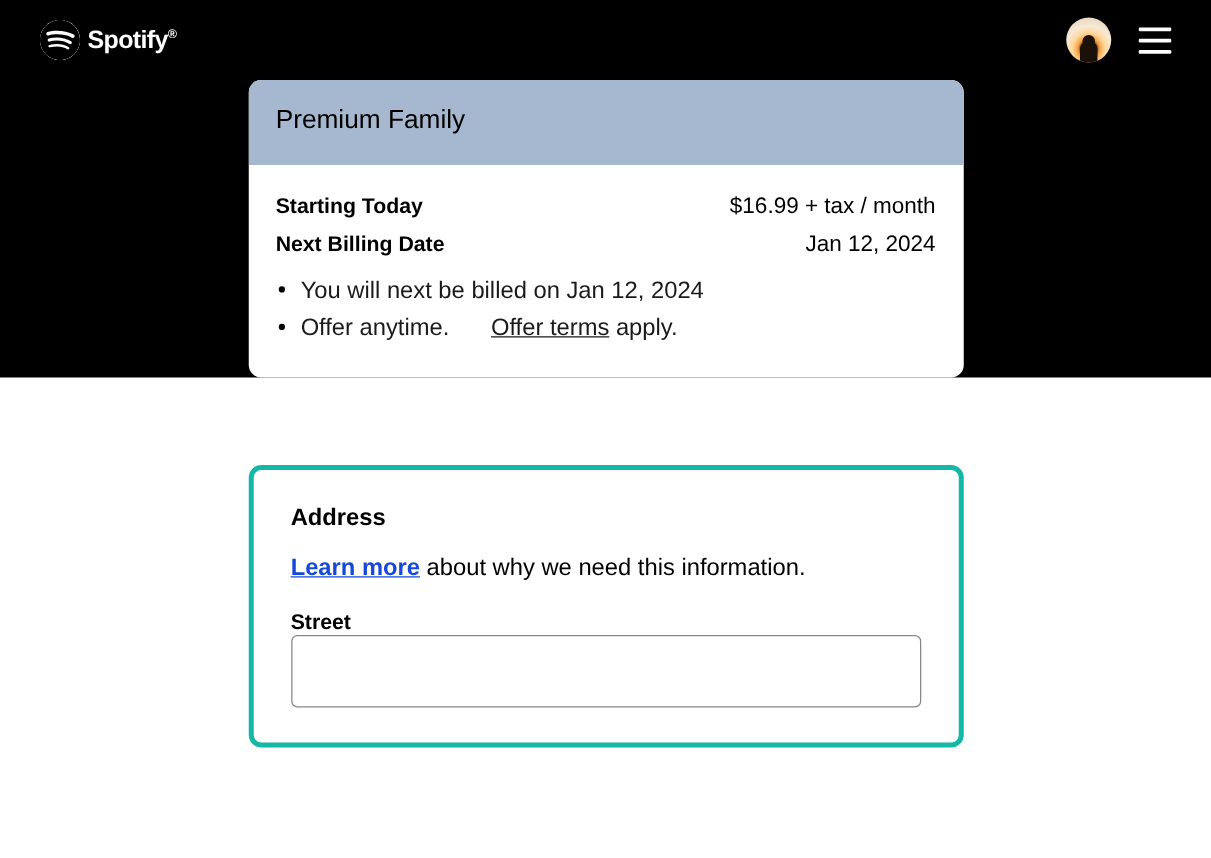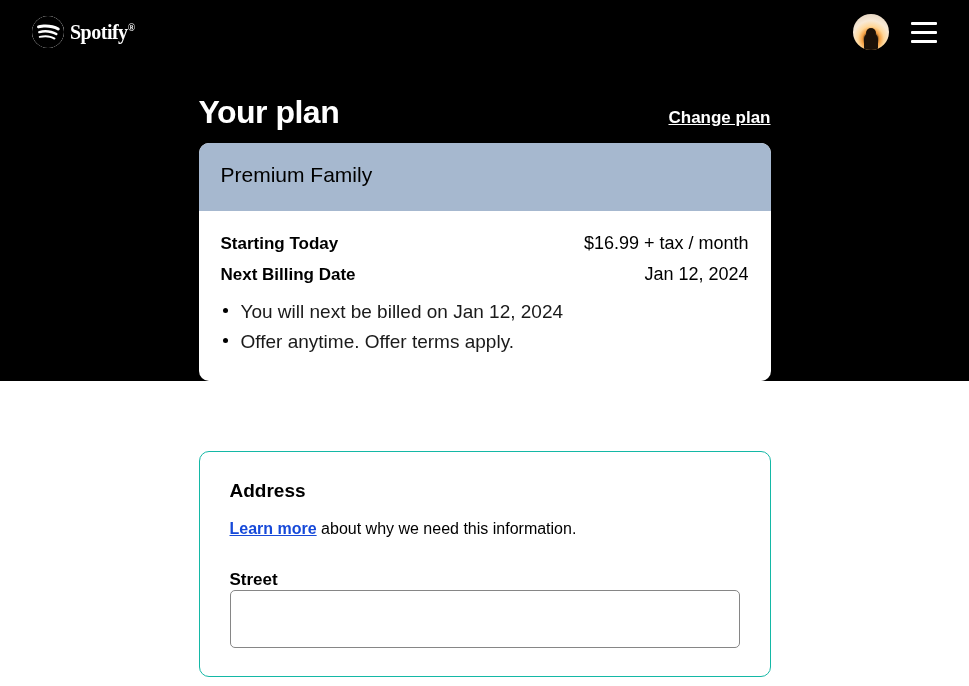--- a/index.html
+++ b/index.html
@@ -16,21 +16,20 @@
     }
     .top-section {
       background: #000;
       padding: 0;
     }
     .header {
       display: flex;
       align-items: center;
       justify-content: space-between;
       padding: 14px 32px;
-      font-family: Liberation Serif, serif;
     }
     .logo-wrap {
       display: flex;
       align-items: center;
       gap: 6px;
     }
     .spotify-circle {
       width: 32px;
       height: 32px;
       background: #fff;
@@ -175,43 +174,45 @@
       content: "";
       position: absolute;
       left: 2px;
       top: 7px;
       width: 5px;
       height: 5px;
       background: #000;
       border-radius: 50%;
     }
     .offer-terms {
+      text-decoration: underline;
       color: #1a1a1a;
+      margin-left: 28px;
     }
     .bottom-section {
       padding-top: 40px;
     }
     .address-card {
       width: 572px;
       margin: 0 auto;
       background: #fff;
-      border: 1px solid #14b8a6;
+      border: 4px solid #14b8a6;
       border-radius: 10px;
       padding: 28px 30px;
     }
     .address-title {
       font-size: 19px;
       font-weight: 800;
       color: #000;
       margin-bottom: 18px;
     }
     .address-desc {
-      font-size: 16px;
-      color: #000;
-      margin-bottom: 32px;
+      font-size: 19px;
+      color: #000;
+      margin-bottom: 22px;
     }
     .learn-more {
       color: #1649d9;
       text-decoration: underline;
       font-weight: 700;
       cursor: pointer;
     }
     .street-label {
       font-size: 17px;
       font-weight: 800;
@@ -249,24 +250,20 @@
     <div class="header-right">
       <div class="avatar"></div>
       <div class="hamburger">
         <span></span>
           <span></span>
           <span></span>
       </div>
     </div>
   </div>
 
-  <div class="plan-header-row">
-    <div class="plan-title">Your plan</div>
-    <a class="change-plan">Change plan</a>
-  </div>
 
   <div class="plan-card">
     <div class="plan-card-top">
       <div class="plan-name">Premium Family</div>
     </div>
     <div class="plan-card-body">
       <div class="plan-row">
         <div class="plan-row-label">Starting Today</div>
         <div class="plan-row-value">$16.99 + tax / month</div>
       </div>

